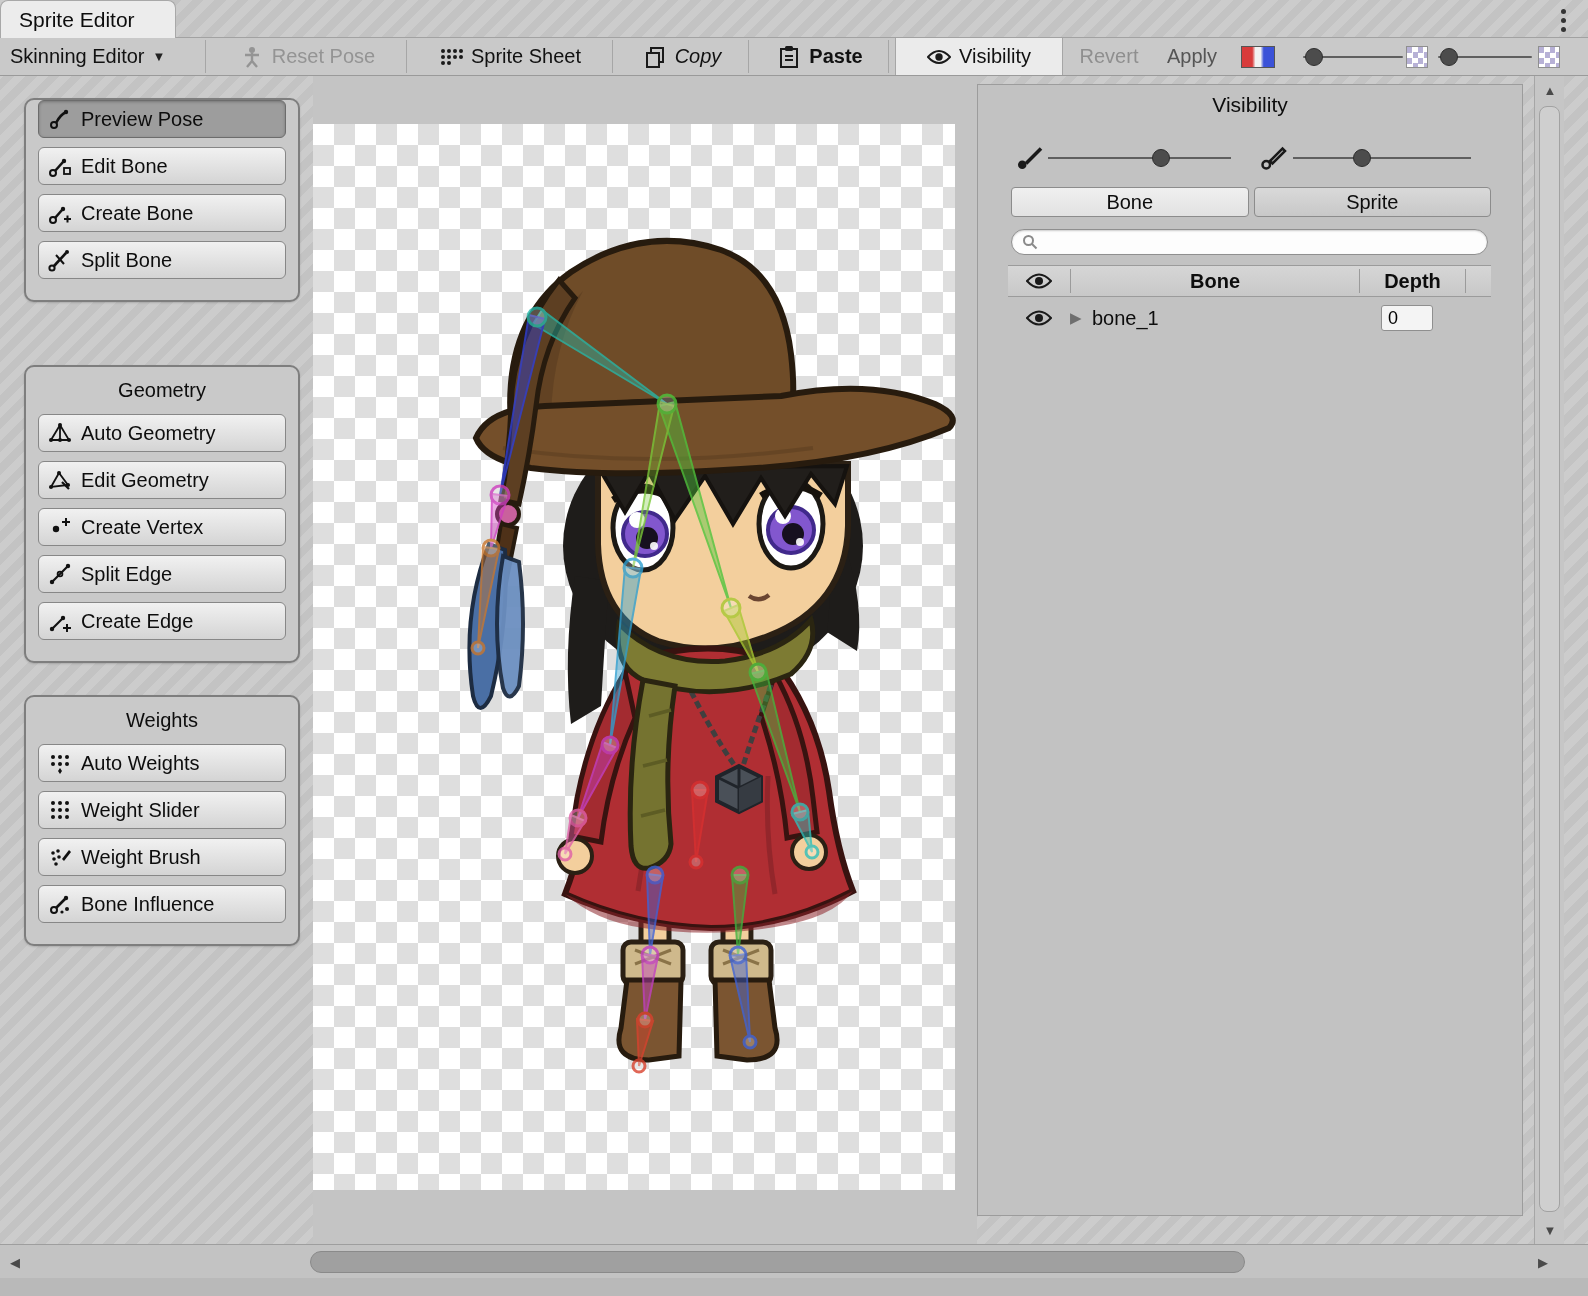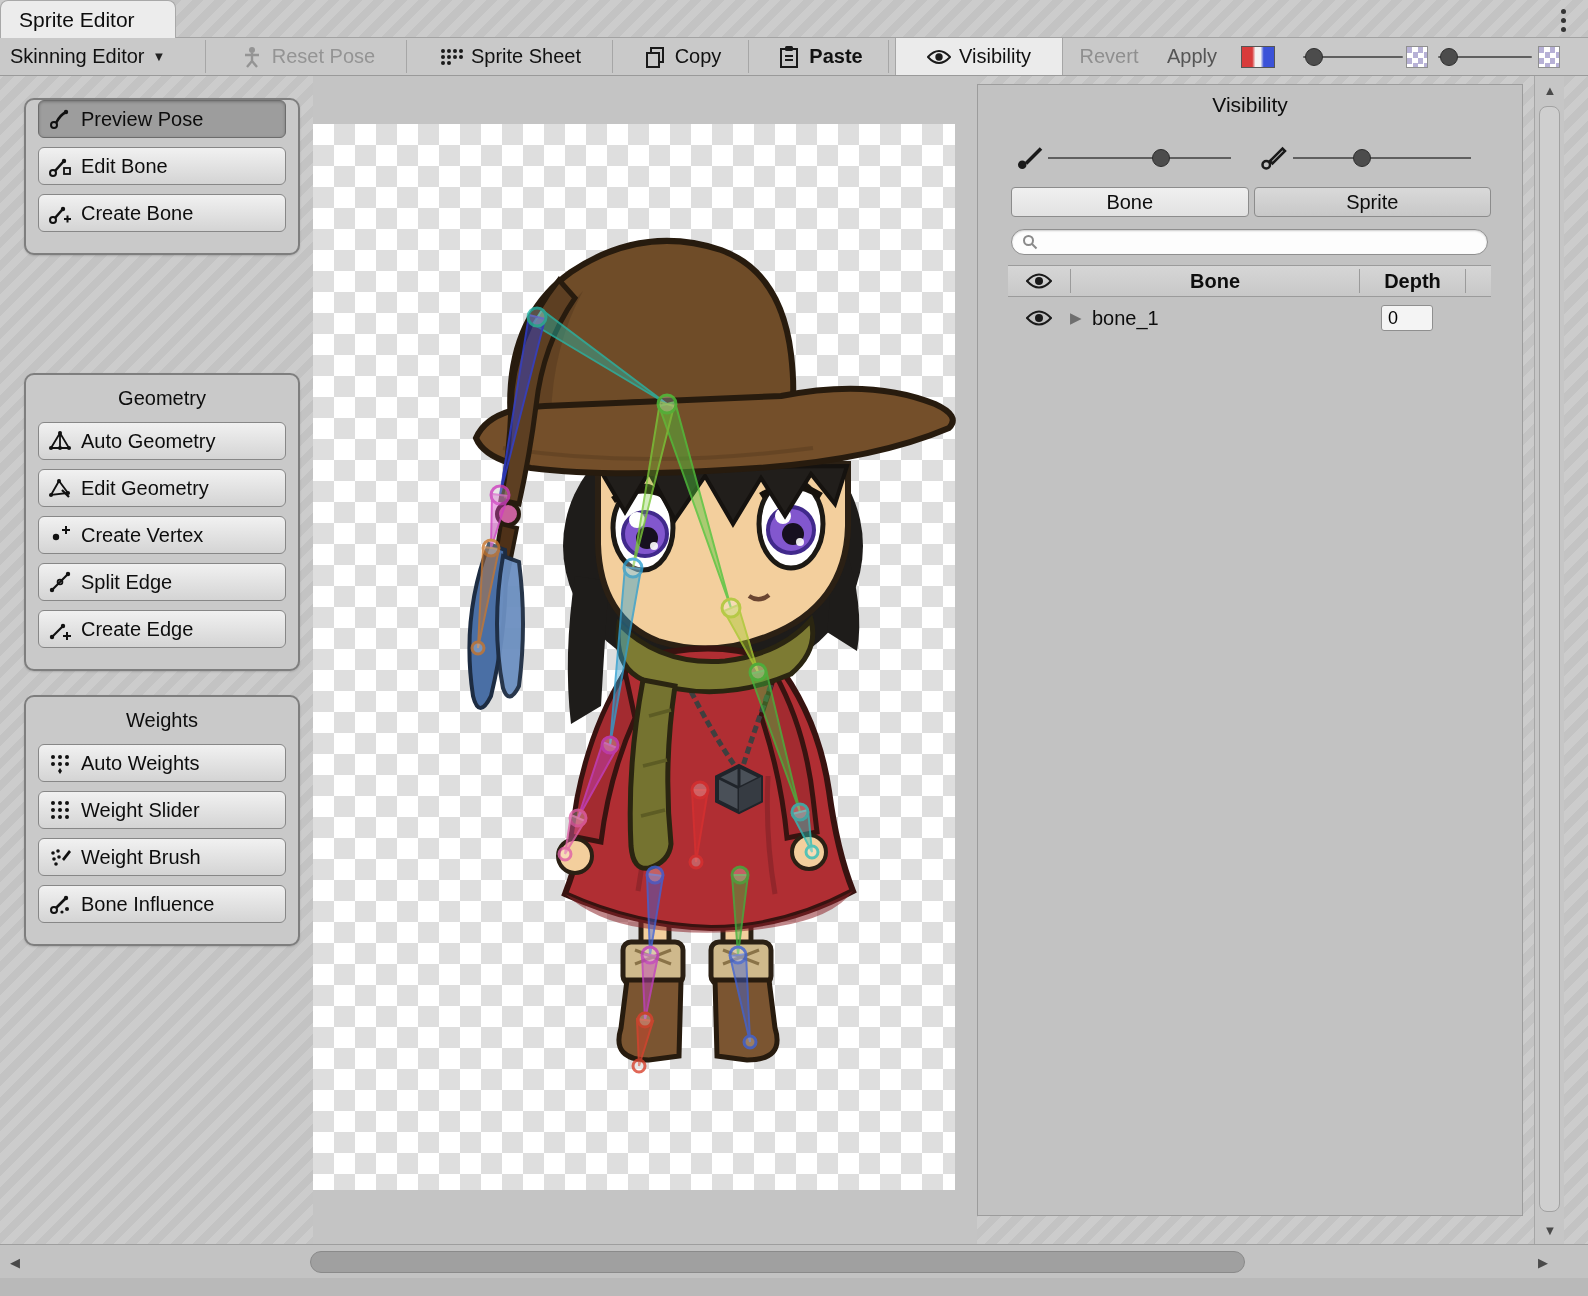--- a/index.html
+++ b/index.html
@@ -151,21 +151,21 @@
               <circle cx="22" cy="12" r="2"></circle>
           <circle cx="4" cy="18" r="2"></circle>
               <circle cx="10" cy="18" r="2"></circle>
             </g>
           </svg>
       </span>
       <span>Sprite Sheet</span>
     </div>
     <div class="tb-sep" style="left:612px"></div>
 
-    <div class="tb-item" style="left:620px;width:124px;">
+    <div class="tb-item" style="left:620px;width:124px;font-style:italic;">
       <span class="ticon">
         <svg viewBox="0 0 24 24">
             <rect x="8" y="3" width="12" height="14" fill="none" stroke="#1a1a1a" stroke-width="2"></rect>
             <rect x="4" y="8" width="12" height="14" fill="#c9c9c9" stroke="#1a1a1a" stroke-width="2"></rect>
           </svg>
       </span>
       <span>Copy</span>
     </div>
     <div class="tb-sep" style="left:748px"></div>
 
@@ -237,23 +237,34 @@
       <span class="ticon">
         <svg viewBox="0 0 24 24">
             <circle cx="5" cy="19" r="3" fill="none" stroke="#111" stroke-width="2"></circle>
             <line x1="7" y1="17" x2="14" y2="9" stroke="#111" stroke-width="2.6"></line>
             <circle cx="15" cy="8" r="2.2" fill="#111"></circle>
             <path d="M16 18 h7 M19.5 14.5 v7" stroke="#111" stroke-width="2"></path>
           </svg>
       </span>
       <span>Create Bone</span>
     </div>
-  </div>
-
-  <div class="group" style="top:373px">
+    <div class="tool-btn">
+      <span class="ticon">
+        <svg viewBox="0 0 24 24">
+            <circle cx="4" cy="20" r="2.6" fill="none" stroke="#111" stroke-width="2"></circle>
+            <line x1="6" y1="18" x2="18" y2="5" stroke="#111" stroke-width="2.6"></line>
+            <circle cx="19" cy="4" r="2" fill="#111"></circle>
+            <line x1="8" y1="7" x2="16" y2="16" stroke="#111" stroke-width="2"></line>
+          </svg>
+      </span>
+      <span>Split Bone</span>
+    </div>
+  </div>
+
+  <div class="group" style="top:365px">
     <div class="group-title">Geometry</div>
     <div class="tool-btn">
       <span class="ticon">
         <svg viewBox="0 0 24 24">
             <path d="M3 19 L12 4 L21 19 Z M12 4 L12 19" fill="none" stroke="#111" stroke-width="1.8"></path>
             <circle cx="3" cy="19" r="2" fill="#111"></circle>
             <circle cx="12" cy="4" r="2" fill="#111"></circle>
             <circle cx="21" cy="19" r="2" fill="#111"></circle>
             <circle cx="12" cy="19" r="2" fill="#111"></circle>
           </svg>

